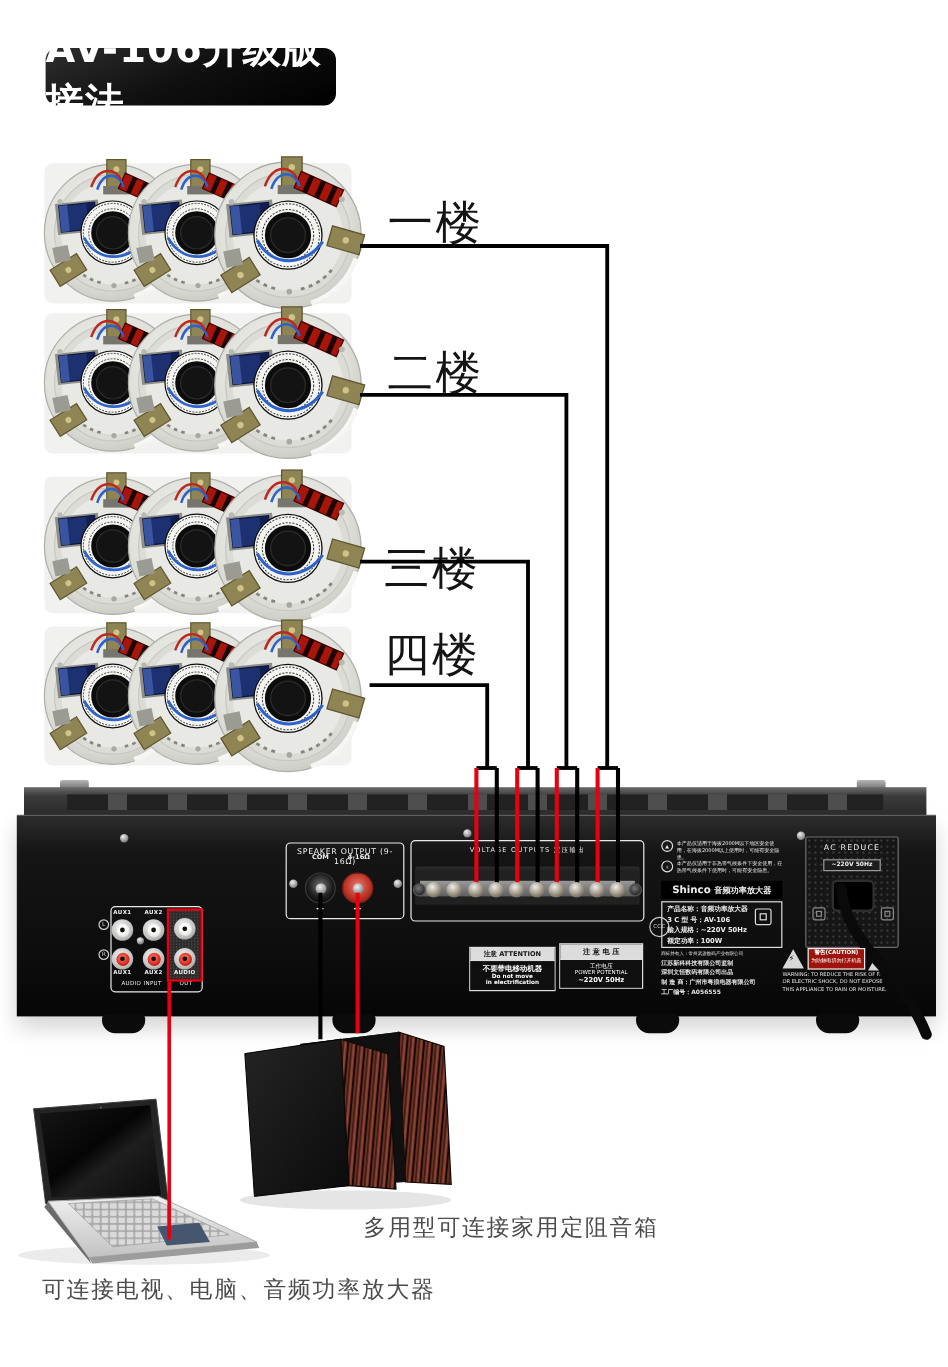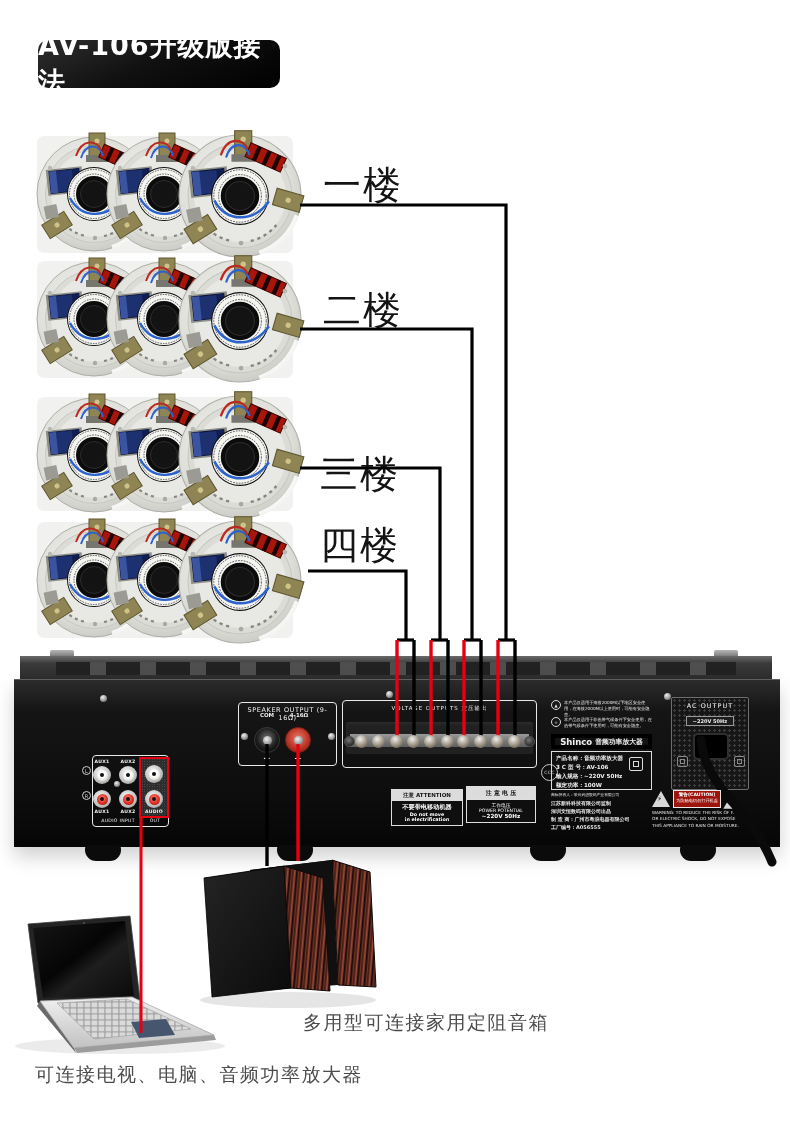--- a/index.html
+++ b/index.html
@@ -4,21 +4,21 @@
 <style>
   html,body{margin:0;padding:0;background:#fff;}
   *{box-sizing:border-box;}
   body{font-family:"DejaVu Sans","Liberation Sans",sans-serif;}
   .canvas{position:relative;width:790px;height:1139px;background:#fff;overflow:hidden;}
 
   
   .badge{position:absolute;left:38px;top:40px;width:242px;height:48px;border-radius:10px;
     background:linear-gradient(155deg,#2e2e2e 0%,#101010 48%,#000 100%);
     display:flex;align-items:center;justify-content:center;}
-  .badge span{color:#fff;font-size:27px;font-weight:bold;letter-spacing:1px;}
+  .badge span{color:#fff;font-size:32px;font-weight:bold;letter-spacing:1px;}
 
   
   .tile{position:absolute;left:37px;width:256px;background:#f1f1ef;border-radius:7px;z-index:1;}
 
   
   .floor{position:absolute;font-size:38px;color:#141414;z-index:2;letter-spacing:2px;}
 
   svg.fig{position:absolute;left:0;top:0;z-index:3;pointer-events:none;}
 
   
@@ -227,21 +227,21 @@
   <div class="ccc">CCC</div>
 
   <div class="warnrow" style="top:700px;">
     <div class="warnicon">▲</div>
     <div class="warntxt">本产品仅适用于海拔2000M以下地区安全使用，在海拔2000M以上使用时，可能有安全隐患。</div>
   </div>
   <div class="warnrow" style="top:717px;">
     <div class="warnicon">☼</div>
     <div class="warntxt">本产品仅适用于非热带气候条件下安全使用，在热带气候条件下使用时，可能有安全隐患。</div>
   </div>
-  <div class="panel" style="left:551px;top:734px;width:101px;height:15px;border:4px solid #000000;display:flex;align-items:center;justify-content:center;gap:3px;">
+  <div class="panel" style="left:551px;top:734px;width:101px;height:15px;border:7px solid #000000;display:flex;align-items:center;justify-content:center;gap:3px;">
     <span style="font-size:8.5px;font-weight:bold;">Shinco</span>
     <span style="font-size:6.8px;font-weight:bold;">音频功率放大器</span>
   </div>
   <div class="panel" style="left:551px;top:751px;width:101px;height:39px;border:1px solid #ddd;padding:2px 0 0 4px;font-size:5.6px;font-weight:bold;line-height:1.62;">
     <div>产品名称：音频功率放大器</div>
     <div>3 C 型 号：AV-106</div>
     <div>输入规格：~220V  50Hz</div>
     <div>额定功率：100W</div>
   </div>
   <div class="panel" style="left:629px;top:757px;width:14px;height:14px;border:1px solid #ddd;border-radius:2px;display:flex;align-items:center;justify-content:center;">
@@ -249,21 +249,21 @@
   </div>
   <div class="panel cinfo" style="left:551px;top:792px;width:104px;color:#e4e4e4;">
     <div style="font-size:3.8px;line-height:1.8;">商标持有人：常州武进数码产业有限公司</div>
     <div style="font-size:5px;font-weight:bold;line-height:1.6;">江苏新科科技有限公司监制</div>
     <div style="font-size:5px;font-weight:bold;line-height:1.6;">深圳文恒数码有限公司出品</div>
     <div style="font-size:5px;font-weight:bold;line-height:1.6;">制 造 商：广州市粤浪电器有限公司</div>
     <div style="font-size:5px;font-weight:bold;line-height:1.6;">工厂编号：A056555</div>
   </div>
 
   <div class="acin">
-    <div style="text-align:center;font-size:6.5px;letter-spacing:1px;margin-top:4px;">AC OUTPUT</div>
+    <div style="text-align:center;font-size:6.5px;letter-spacing:1px;margin-top:4px;">AC REDUCE</div>
     <div style="margin:6px auto 0;width:48px;border:1px solid #9a9a9a;background:#1d1d1d;text-align:center;font-size:5px;font-weight:bold;padding:1px 0;">~220V 50Hz</div>
     <div class="acsock"></div>
     <div class="fuse" style="left:5px;top:58px;">
         <i></i>
       </div>
     <div class="fuse" style="left:62px;top:58px;">
         <i></i>
       </div>
   </div>
 

